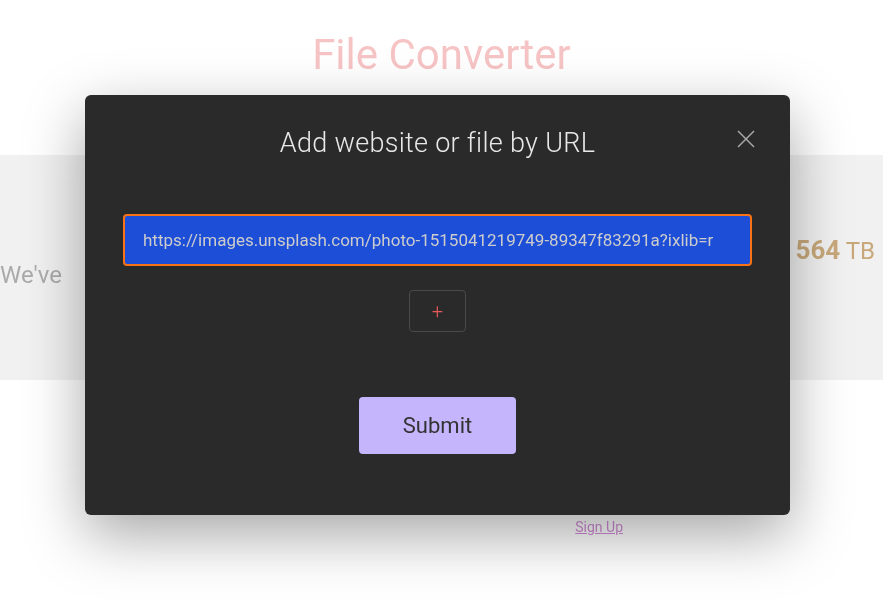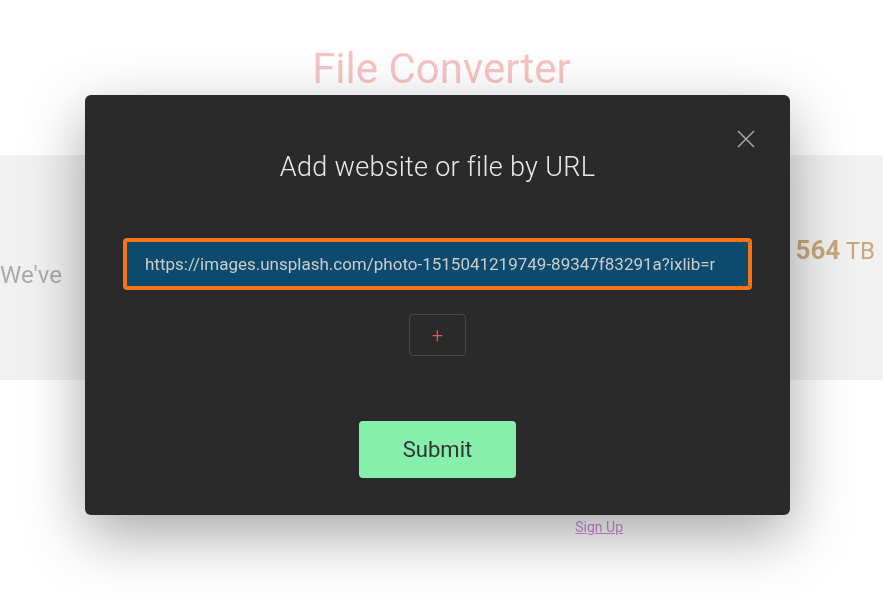--- a/index.html
+++ b/index.html
@@ -10,21 +10,21 @@
     body {
       width: 883px;
       height: 605px;
       font-family: -apple-system, BlinkMacSystemFont, 'Segoe UI', Roboto, sans-serif;
       background: #fff;
       position: relative;
       overflow: hidden;
     }
     .bg-title {
       text-align: center;
-      padding-top: 44px;
+      padding-top: 30px;
       color: #e85a5a;
       font-size: 42px;
       font-weight: 400;
       opacity: 0.35;
     }
     .bg-band {
       position: absolute;
       top: 155px;
       left: 0;
       right: 0;
@@ -71,21 +71,21 @@
       background: #2a2a2a;
       border-radius: 6px;
       box-shadow: 0 20px 60px rgba(0,0,0,0.35);
       padding: 30px 38px;
     }
     .modal-title {
       color: #e8e8e8;
       font-size: 27px;
       font-weight: 300;
       text-align: center;
-      margin-top: 26px;
+      margin-top: 2px;
       margin-bottom: 55px;
       letter-spacing: 0.3px;
     }
     .close-btn {
       position: absolute;
       top: 32px;
       right: 32px;
       width: 24px;
       height: 24px;
       cursor: pointer;
@@ -93,22 +93,22 @@
       align-items: center;
       justify-content: center;
     }
     .close-btn svg {
       stroke: #aaa;
       stroke-width: 1.5;
     }
     .url-input {
       width: 100%;
       height: 52px;
-      background: #0c4a6e;
-      border: 4px solid #f97316;
+      background: #1d4ed8;
+      border: 2px solid #f97316;
       border-radius: 4px;
       color: #ccc;
       font-size: 17px;
       padding: 0 18px;
       outline: none;
       font-family: inherit;
     }
     .add-more-btn {
       display: flex;
       align-items: center;
@@ -127,21 +127,21 @@
     .add-more-btn .plus-icon {
       color: #e85a5a;
       font-size: 20px;
       font-weight: 300;
       line-height: 1;
     }
     .submit-btn {
       display: block;
       margin: 65px auto 0;
       padding: 16px 44px;
-      background: #86efac;
+      background: #c4b5fd;
       border: none;
       border-radius: 4px;
       color: #333;
       font-size: 22px;
       font-weight: 400;
       cursor: pointer;
       font-family: inherit;
     }
   </style>
 </head>

